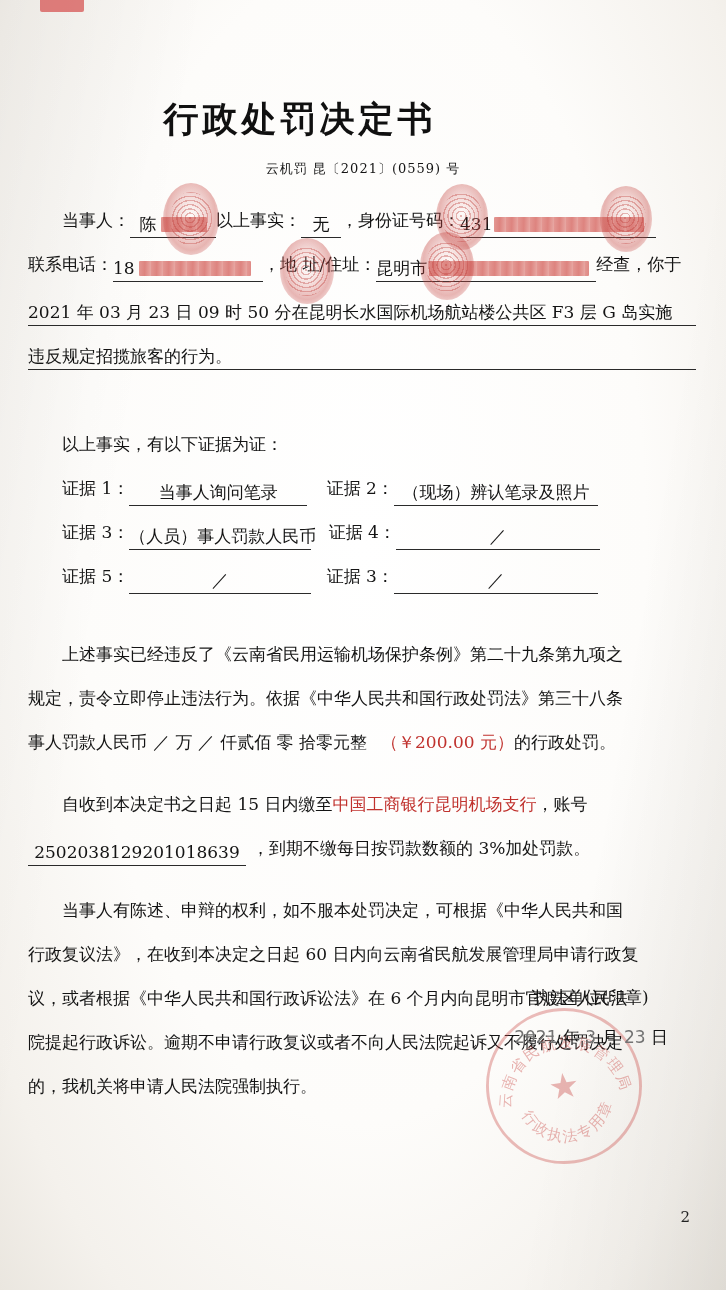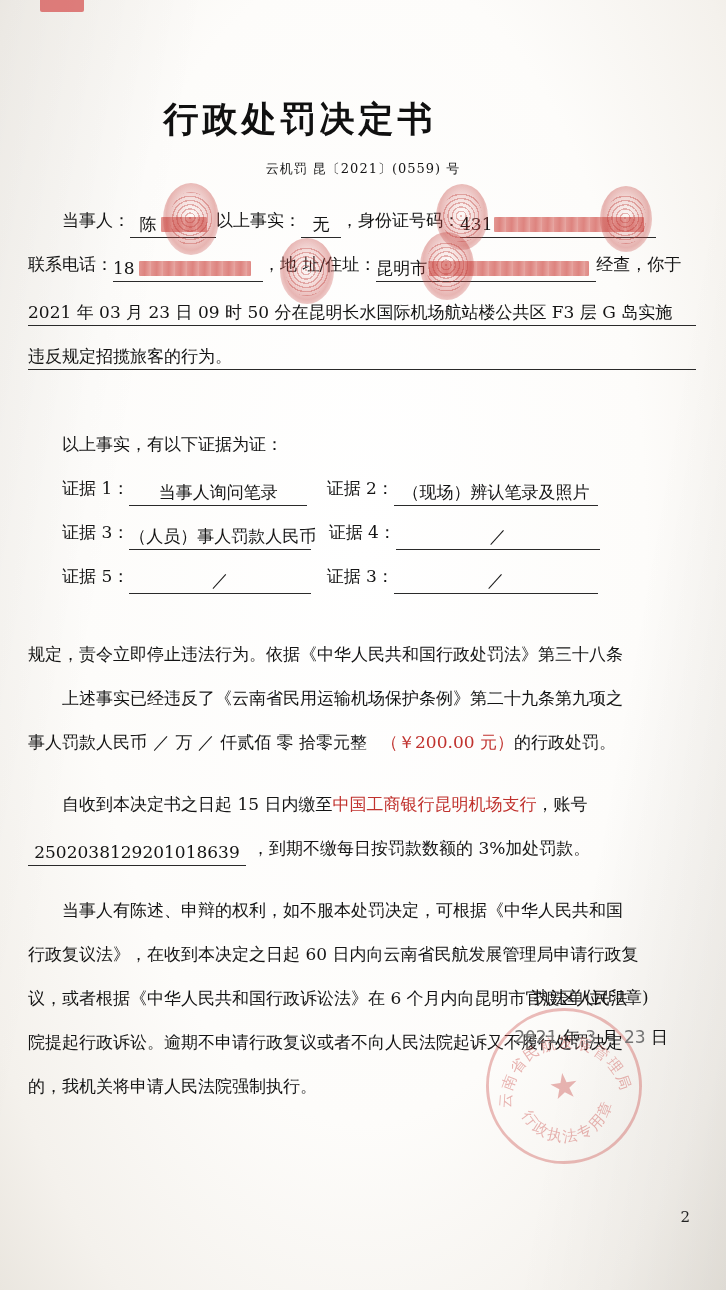--- a/index.html
+++ b/index.html
@@ -213,22 +213,22 @@
       <span class="ev-label">证据 3：</span><span class="ul" style="width:182px;">（人员）事人罚款人民币</span>
       <span class="ev-label" style="margin-left:12px;">证据 4：</span><span class="ul" style="width:204px;">／</span>
     </div>
     <div class="line indent">
       <span class="ev-label">证据 5：</span><span class="ul" style="width:182px;">／</span>
       <span class="ev-label" style="margin-left:10px;">证据 3：</span><span class="ul" style="width:204px;">／</span>
     </div>
 
     <div class="line" style="height:34px;"></div>
 
+    <div class="line indent">上述事实已经违反了《云南省民用运输机场保护条例》第二十九条第九项之</div>
     <div class="line">规定，责令立即停止违法行为。依据《中华人民共和国行政处罚法》第三十八条</div>
-    <div class="line indent">上述事实已经违反了《云南省民用运输机场保护条例》第二十九条第九项之</div>
     <div class="line">
       <span>事人罚款人民币</span><span style="margin-left:6px;">／ 万 ／ 仟贰佰  零  拾零元整</span><span class="red" style="margin-left:14px;">（￥200.00 元）</span><span>的行政处罚。</span>
     </div>
 
     <div class="line" style="height:18px;"></div>
 
     <div class="line indent">
       <span>自收到本决定书之日起 15 日内缴至</span><span class="red">中国工商银行昆明机场支行</span><span>，账号</span>
     </div>
     <div class="line">

